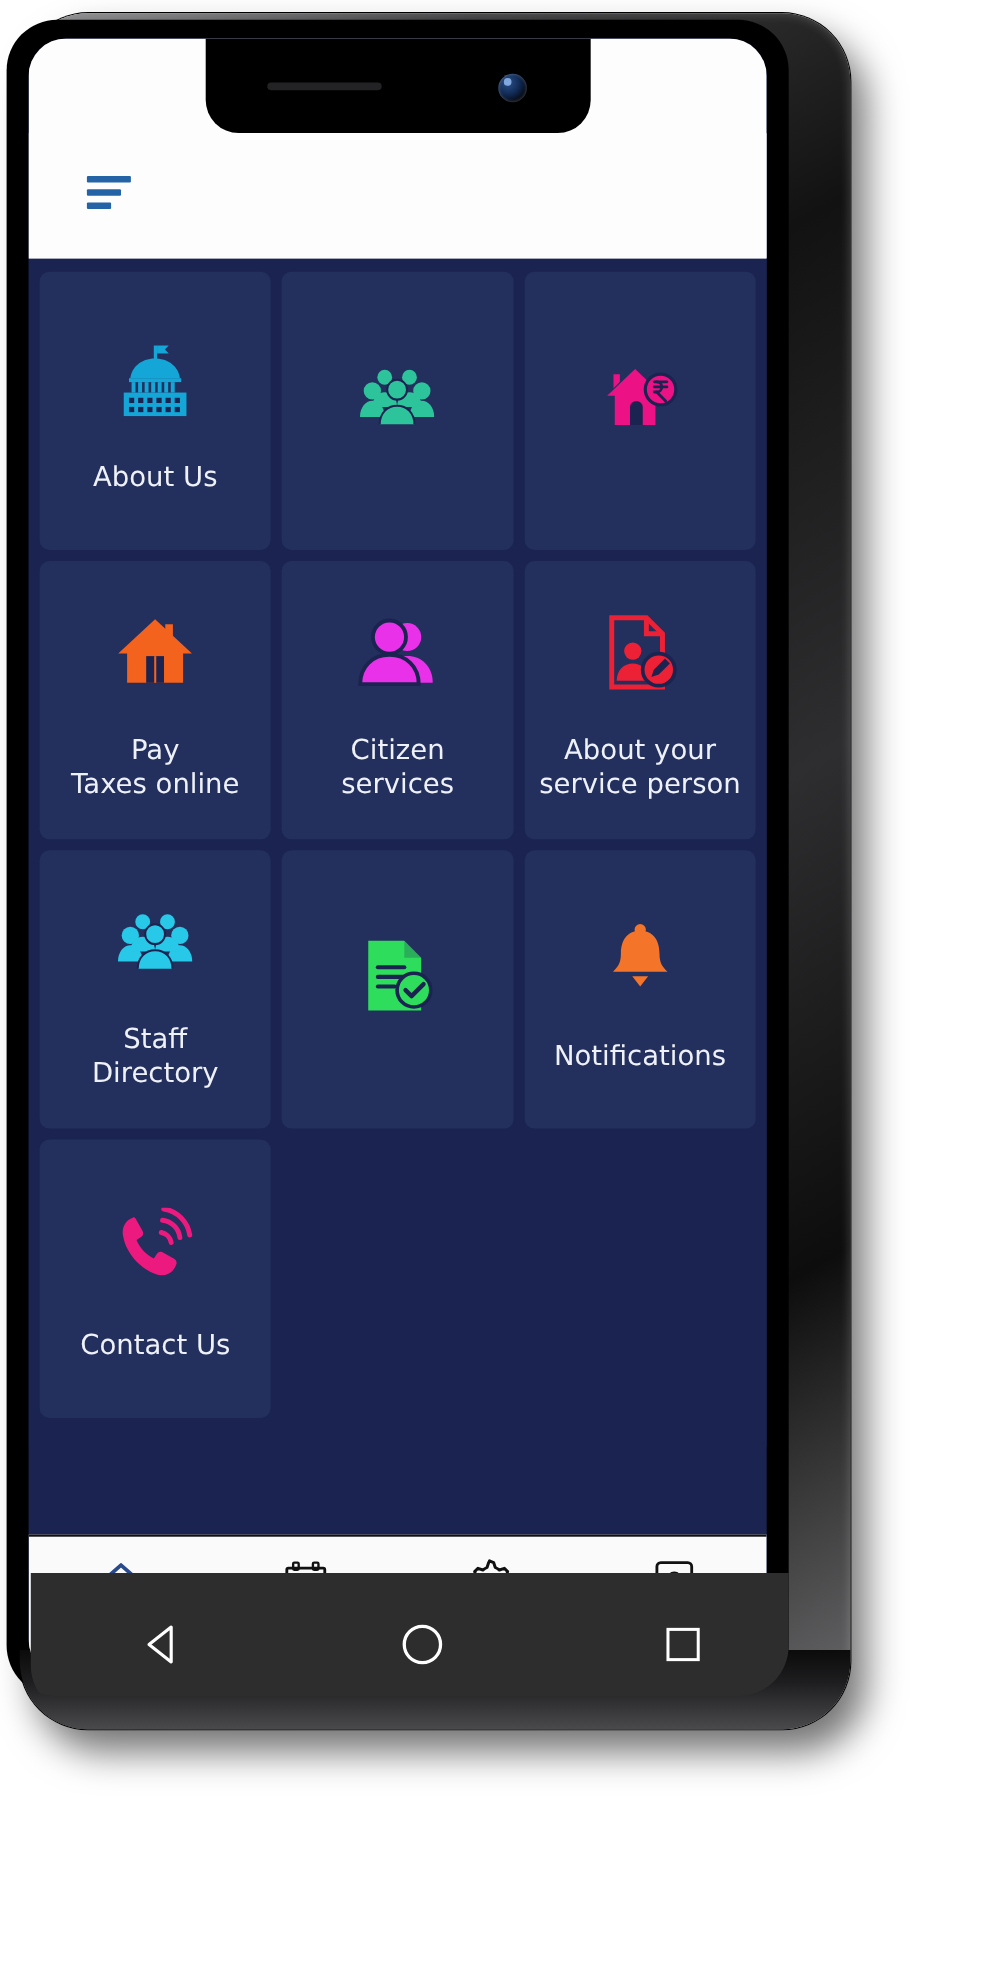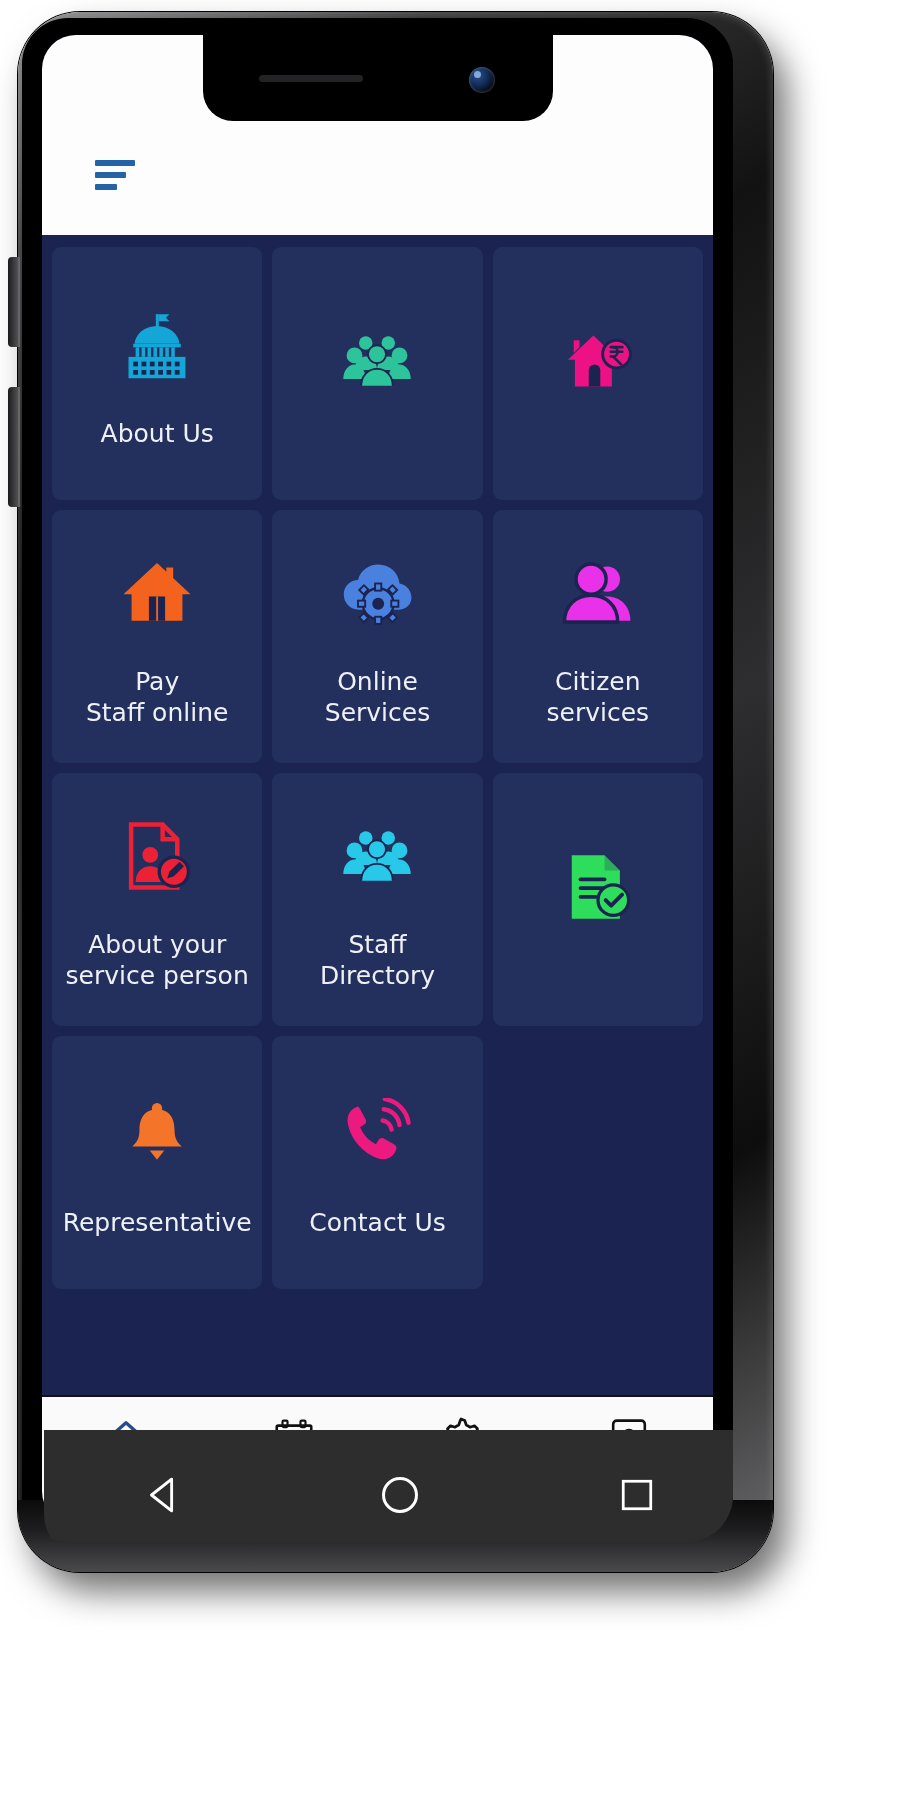--- a/index.html
+++ b/index.html
@@ -43,21 +43,21 @@
     left: -10px;
     width: 12px;
     border-radius: 4px 0 0 4px;
     background: linear-gradient(90deg,#1b1b1c,#5d5d5f);
   }
   .side-btn.b1 { top: 245px; height: 90px; }
   .side-btn.b2 { top: 375px; height: 120px; }
 
   .phone-bezel {
     position: absolute;
-    left: 22px;
+    left: 6px;
     top: 18px;
     width: 711px;
     height: 1524px;
     border-radius: 46px;
     background: #000;
     overflow: hidden;
   }
 
   .screen {
     position: absolute;
@@ -371,46 +371,23 @@
               <svg width="74" height="74" viewBox="0 0 64 64">
                 <g fill="#f4631e">
                   <path d="M40 10 h6 v12 h-6 z"></path>
                   <path d="M3 33 L32 6 L61 33 L54 33 L54 56 L10 56 L10 33 z"></path>
                 </g>
                 <rect x="25" y="35" width="14" height="21" fill="#1b2450"></rect>
                 <rect x="31.3" y="35" width="1.6" height="21" fill="#f4631e"></rect>
               </svg>
             </div>
             <div class="tile-label">Pay
-Staff online</div>
-          </div>
-
-          <div class="tile">
-            <div class="tile-icon">
-              <svg width="76" height="76" viewBox="0 0 64 64">
-                <path d="M17 46 C9 46 4 40 4 33 C4 26 10 21 16 21 C18 13 25 8 33 8 C43 8 50 15 51 24 C57 25 61 30 61 36 C61 42 56 46 50 46 z" fill="#4a80de"></path>
-                <g transform="translate(33,41)">
-                  <circle cx="0" cy="0" r="13" fill="#4a80de" stroke="#1b2450" stroke-width="2"></circle>
-                  <g fill="#4a80de" stroke="#1b2450" stroke-width="1.6">
-                    <rect x="-2.6" y="-17" width="5.2" height="6"></rect>
-                    <rect x="-2.6" y="11" width="5.2" height="6"></rect>
-                    <rect x="-17" y="-2.6" width="6" height="5.2"></rect>
-                    <rect x="11" y="-2.6" width="6" height="5.2"></rect>
-                    <rect x="-14.5" y="-14.5" width="5.2" height="5.6" transform="rotate(45 -12 -12)"></rect>
-                    <rect x="9.3" y="8.9" width="5.2" height="5.6" transform="rotate(45 12 12)"></rect>
-                    <rect x="9.3" y="-14.5" width="5.2" height="5.6" transform="rotate(-45 12 -12)"></rect>
-                    <rect x="-14.5" y="8.9" width="5.2" height="5.6" transform="rotate(-45 -12 12)"></rect>
-                  </g>
-                  <circle cx="0" cy="0" r="5" fill="#1b2450"></circle>
-                </g>
-              </svg>
-            </div>
-            <div class="tile-label">Online
-Services</div>
-          </div>
+Taxes online</div>
+          </div>
+
 
 
           <div class="tile">
             <div class="tile-icon">
               <svg width="74" height="74" viewBox="0 0 64 64">
                 <g fill="#e831e8">
                   <circle cx="40" cy="20" r="11"></circle>
                   <path d="M20 56 c0-13 9-21 20-21 s20 8 20 21 z"></path>
                   <circle cx="26" cy="20" r="13" stroke="#1b2450" stroke-width="3"></circle>
                   <path d="M3 57 c0-14 10-23 23-23 s23 9 23 23 z" stroke="#1b2450" stroke-width="3"></path>
@@ -480,21 +457,21 @@
           <div class="tile">
             <div class="tile-icon">
               <svg width="66" height="72" viewBox="0 0 64 64">
                 <g fill="#f4752a">
                   <circle cx="32" cy="7" r="5"></circle>
                   <path d="M32 8 c-12 0 -17 9 -17 20 c0 9 -3 12 -7 16 h48 c-4 -4 -7 -7 -7 -16 c0 -11 -5 -20 -17 -20 z"></path>
                   <path d="M25 48 h14 l-7 9 z"></path>
                 </g>
               </svg>
             </div>
-            <div class="tile-label">Representative</div>
+            <div class="tile-label">Notifications</div>
           </div>
 
           <div class="tile">
             <div class="tile-icon">
               <svg width="72" height="72" viewBox="0 0 64 64">
                 <path d="M14 8 c-6 2 -9 8 -8 14 c2 14 14 28 28 32 c7 2 13 -2 15 -8 c1 -2 0 -4 -2 -5 l-9 -5 c-2 -1 -4 0 -5 2 l-2 3 c-6 -3 -11 -8 -14 -15 l3 -2 c2 -1 3 -3 2 -5 l-5 -9 c-1 -2 -2 -3 -3 -2 z" fill="#ec1a7e"></path>
                 <g fill="none" stroke="#ec1a7e" stroke-width="4" stroke-linecap="round">
                   <path d="M38 10 a16 16 0 0 1 14 14"></path>
                   <path d="M37 20 a10 10 0 0 1 8 8"></path>
                   <path d="M39 1 a25 25 0 0 1 21 21"></path>

